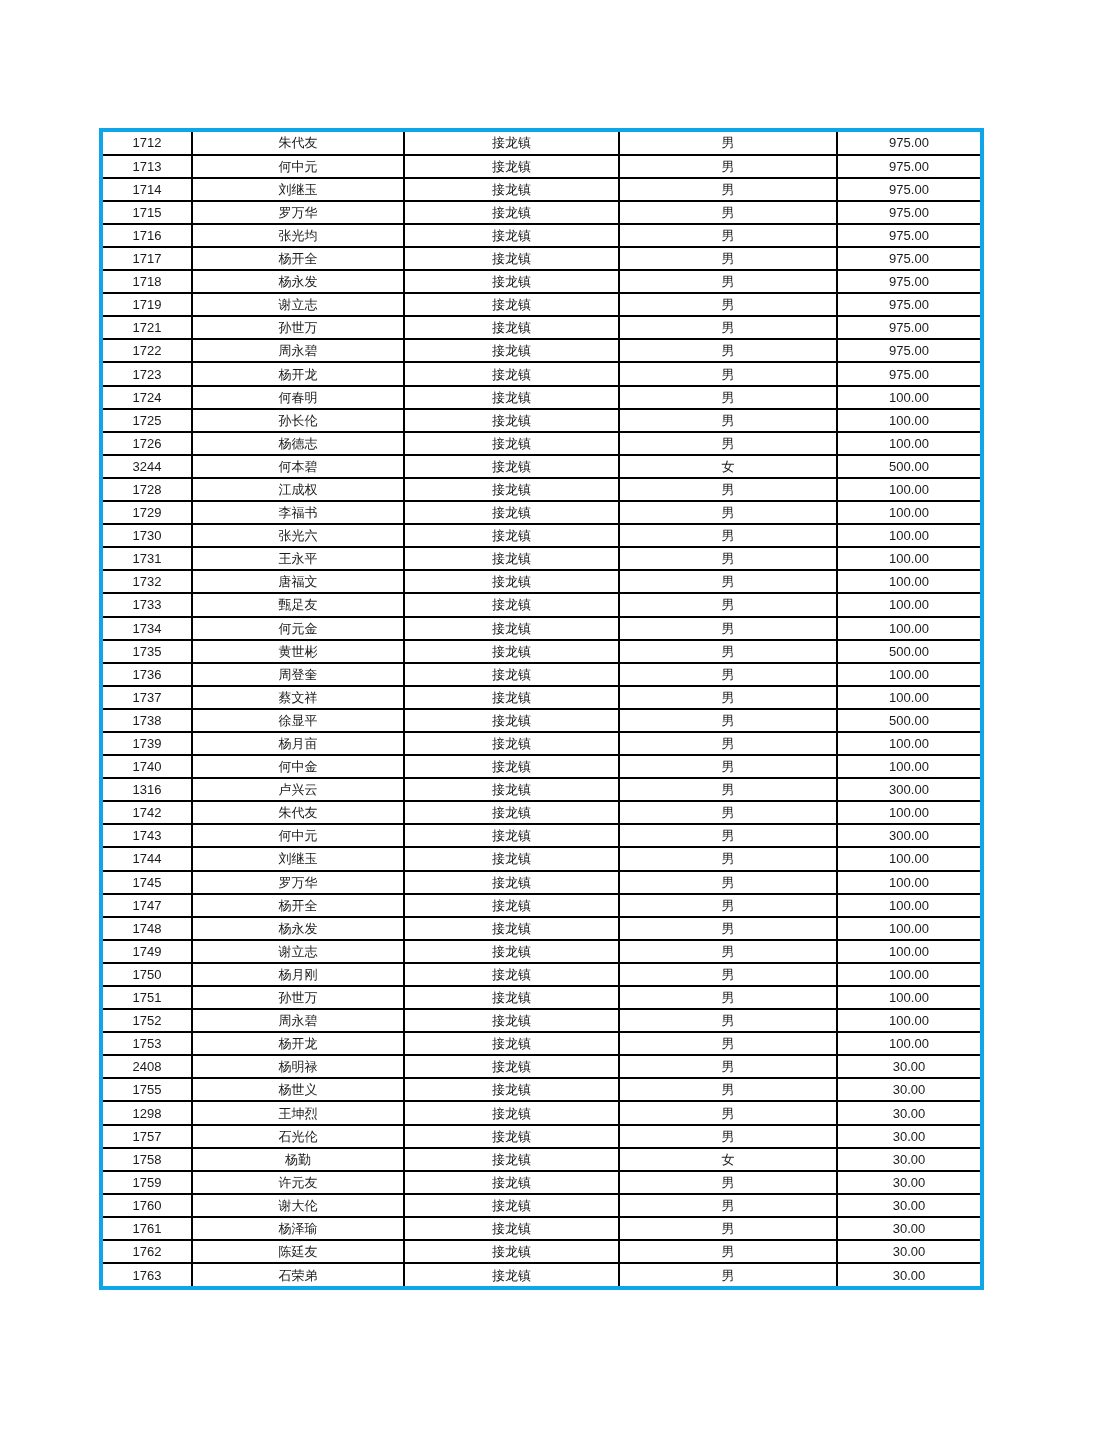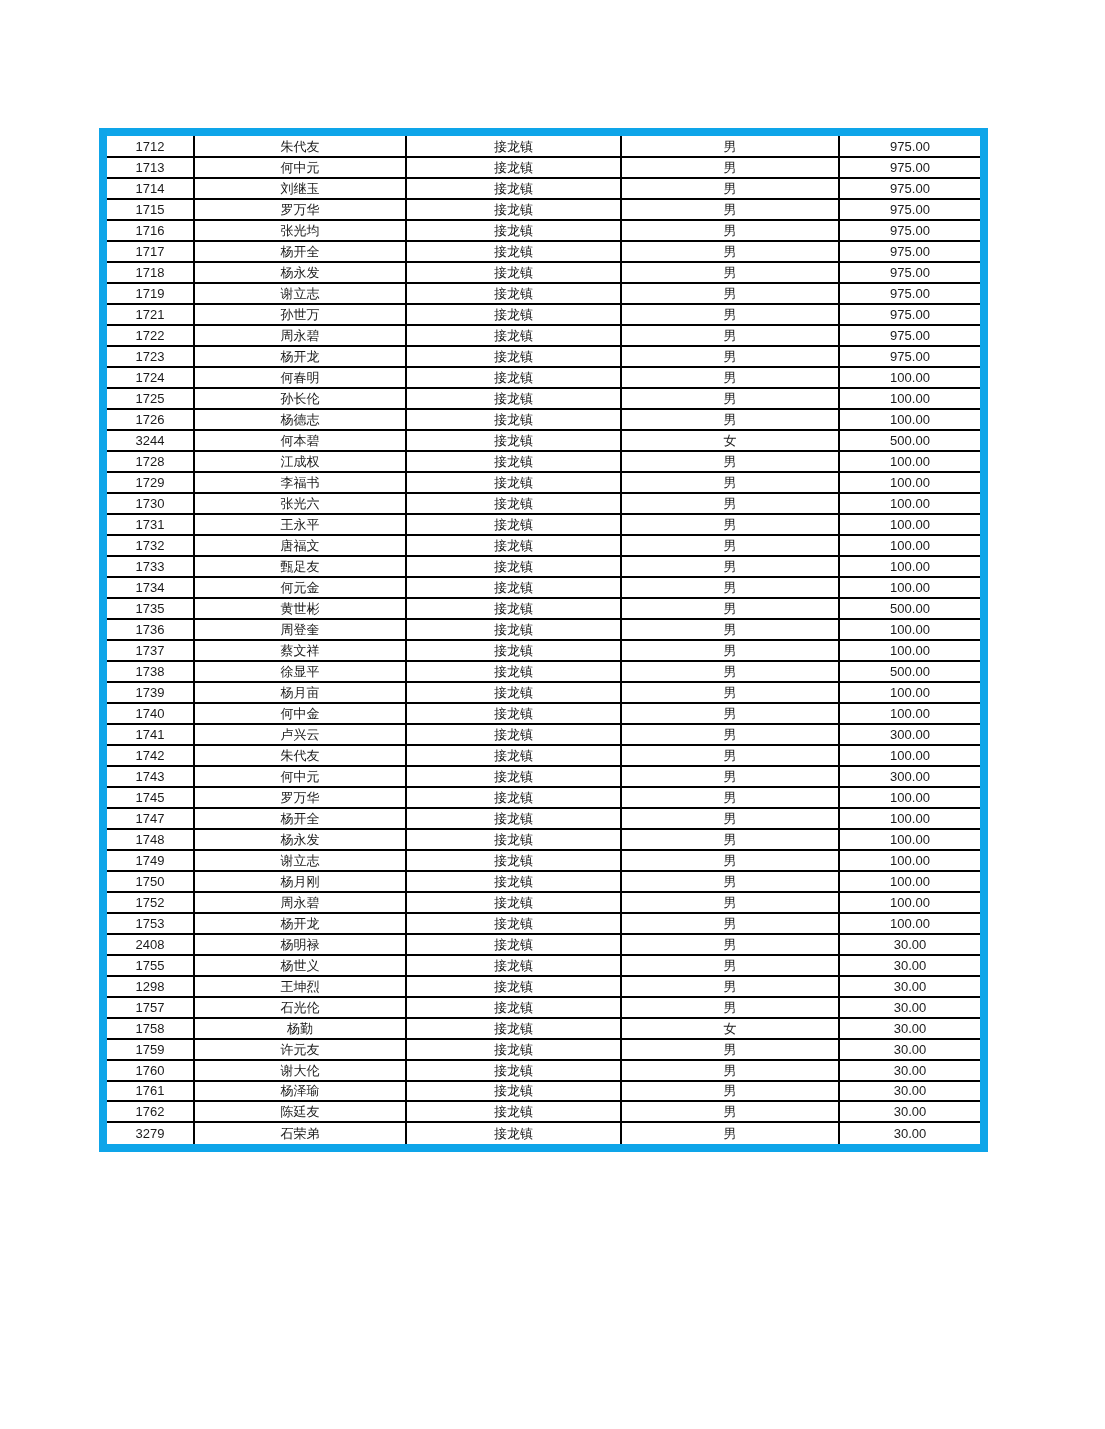--- a/index.html
+++ b/index.html
@@ -17,24 +17,24 @@
     width: 1105px;
     height: 1429px;
     background: #ffffff;
     overflow: hidden;
   }
   .roster-table {
     position: absolute;
     left: 99px;
     top: 128px;
     width: 881px;
-    height: 1024px;
+    height: 1162px;
     border-collapse: collapse;
     table-layout: fixed;
-    border: 8px solid #0ea5e9;
+    border: 4px solid #0ea5e9;
   }
   .roster-table td {
     border: 2px solid #000000;
     text-align: center;
     vertical-align: middle;
     font-size: 13px;
     line-height: 1;
     color: #1a1a1a;
     padding: 0;
     white-space: nowrap;
@@ -249,41 +249,48 @@
           <td>100.00</td>
         </tr>
         <tr>
           <td>1740</td>
           <td>何中金</td>
           <td>接龙镇</td>
           <td>男</td>
           <td>100.00</td>
         </tr>
         <tr>
-          <td>1741</td>
+          <td>1316</td>
           <td>卢兴云</td>
           <td>接龙镇</td>
           <td>男</td>
           <td>300.00</td>
         </tr>
         <tr>
           <td>1742</td>
           <td>朱代友</td>
           <td>接龙镇</td>
           <td>男</td>
           <td>100.00</td>
         </tr>
         <tr>
           <td>1743</td>
           <td>何中元</td>
           <td>接龙镇</td>
           <td>男</td>
           <td>300.00</td>
         </tr>
         <tr>
+          <td>1744</td>
+          <td>刘继玉</td>
+          <td>接龙镇</td>
+          <td>男</td>
+          <td>100.00</td>
+        </tr>
+        <tr>
           <td>1745</td>
           <td>罗万华</td>
           <td>接龙镇</td>
           <td>男</td>
           <td>100.00</td>
         </tr>
         <tr>
           <td>1747</td>
           <td>杨开全</td>
           <td>接龙镇</td>
@@ -305,20 +312,27 @@
           <td>100.00</td>
         </tr>
         <tr>
           <td>1750</td>
           <td>杨月刚</td>
           <td>接龙镇</td>
           <td>男</td>
           <td>100.00</td>
         </tr>
         <tr>
+          <td>1751</td>
+          <td>孙世万</td>
+          <td>接龙镇</td>
+          <td>男</td>
+          <td>100.00</td>
+        </tr>
+        <tr>
           <td>1752</td>
           <td>周永碧</td>
           <td>接龙镇</td>
           <td>男</td>
           <td>100.00</td>
         </tr>
         <tr>
           <td>1753</td>
           <td>杨开龙</td>
           <td>接龙镇</td>
@@ -382,21 +396,21 @@
           <td>30.00</td>
         </tr>
         <tr>
           <td>1762</td>
           <td>陈廷友</td>
           <td>接龙镇</td>
           <td>男</td>
           <td>30.00</td>
         </tr>
         <tr>
-          <td>3279</td>
+          <td>1763</td>
           <td>石荣弟</td>
           <td>接龙镇</td>
           <td>男</td>
           <td>30.00</td>
         </tr>
       </tbody>
   </table>
 </div>
 
 </body></html>

